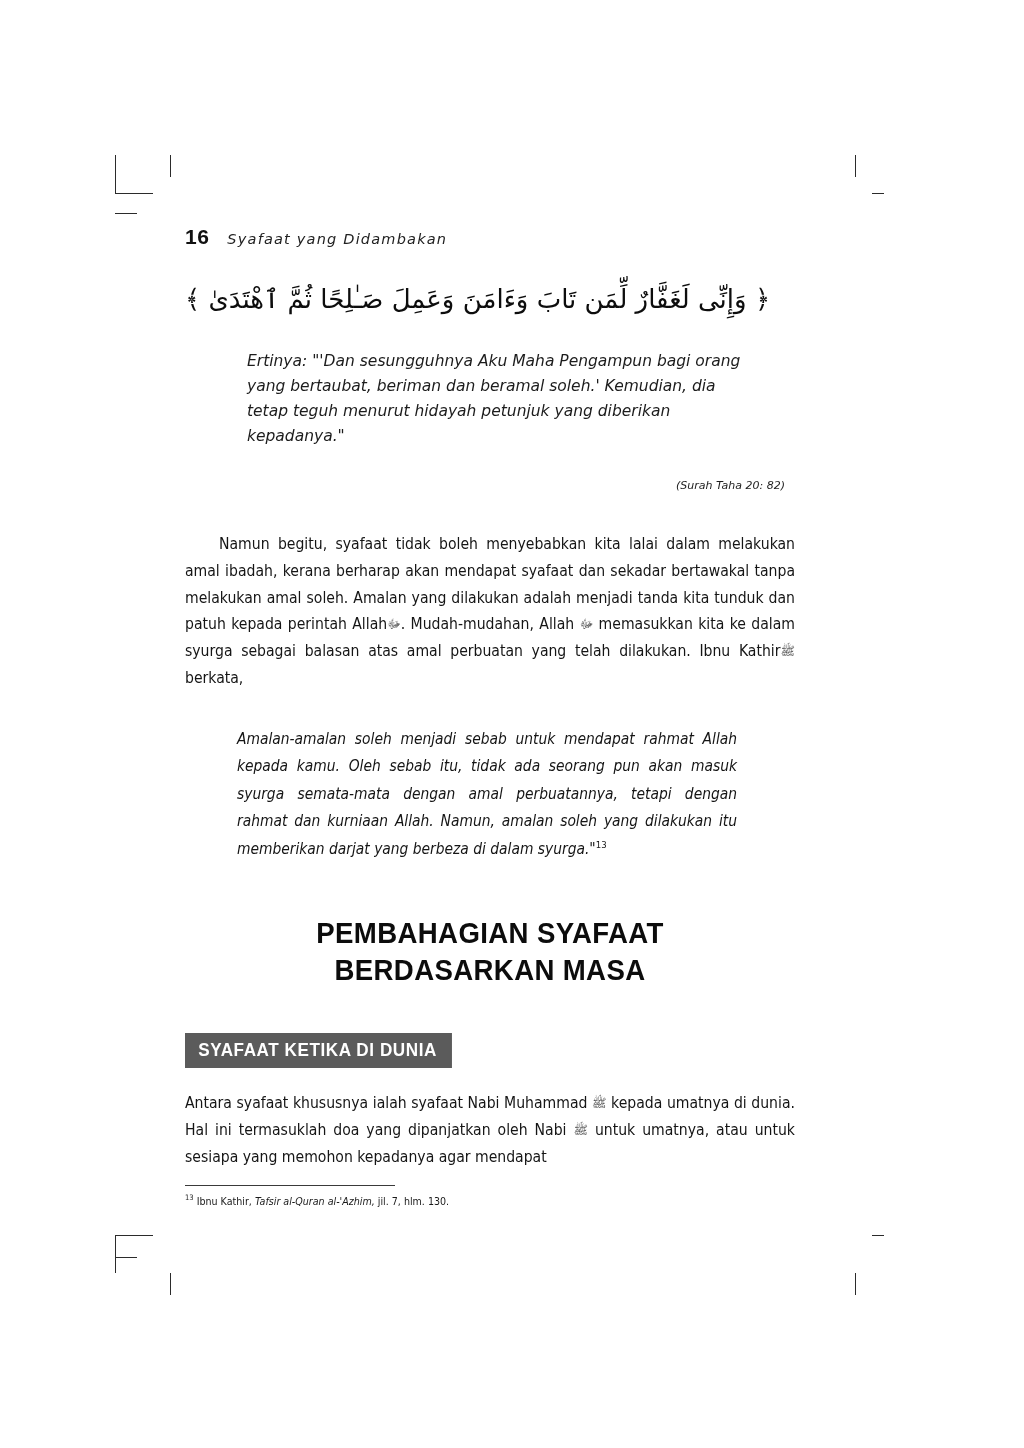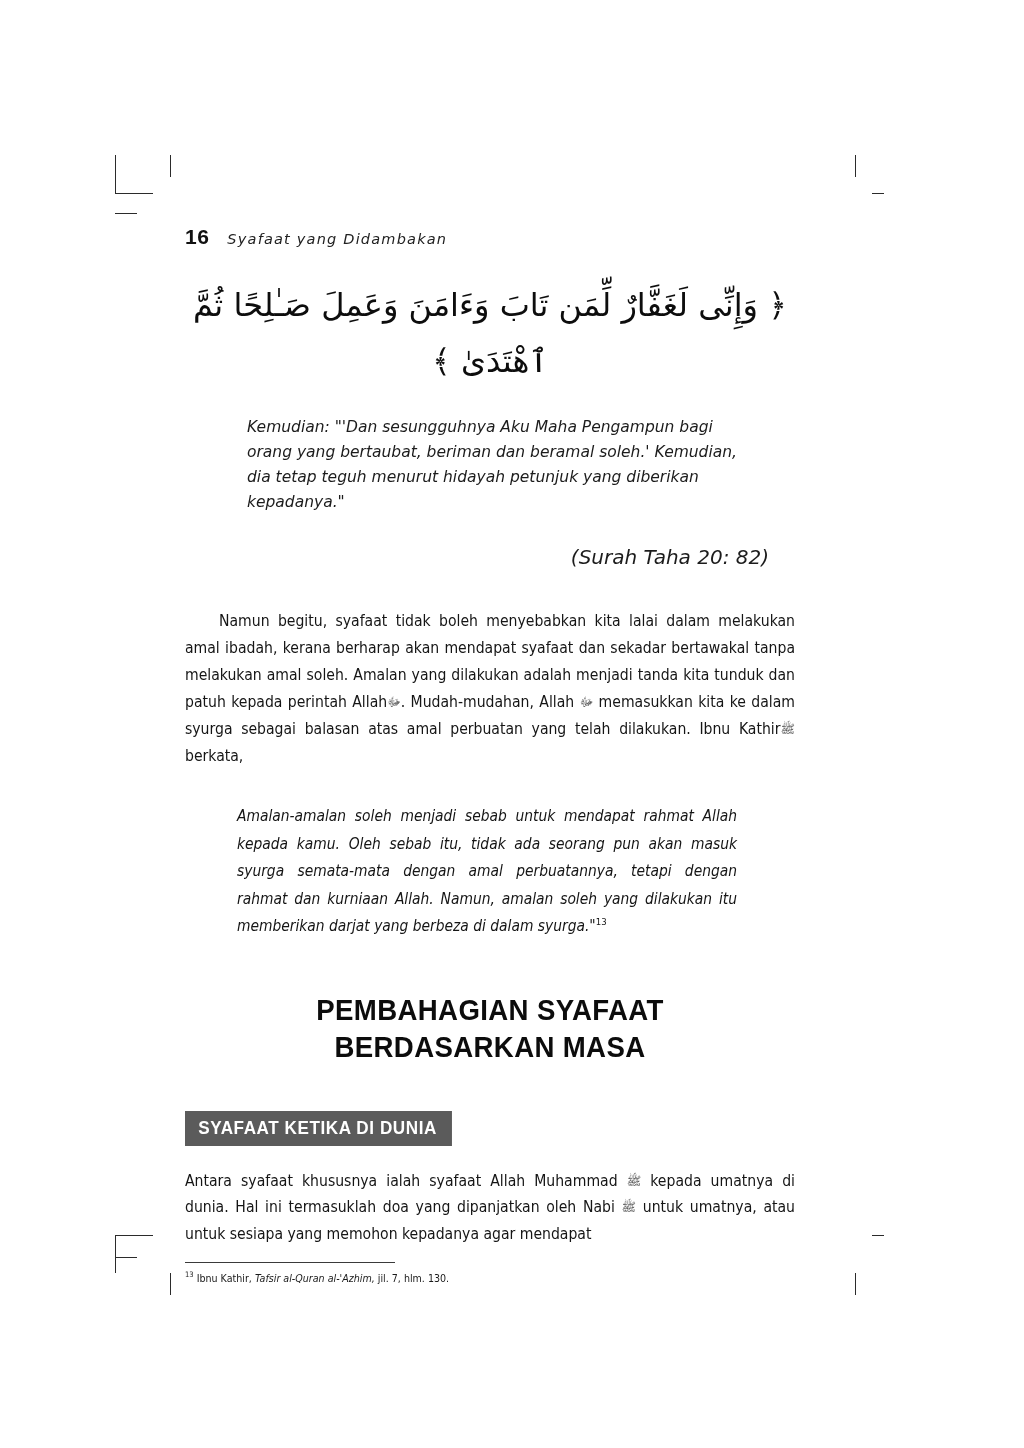--- a/index.html
+++ b/index.html
@@ -52,23 +52,23 @@
   .running-title {
     font-family: "DejaVu Sans", sans-serif;
     font-size: 14.5px;
     font-style: italic;
     letter-spacing: 1.2px;
     color: #222;
   }
 
   .arabic {
     direction: rtl;
-    text-align: center;
-    font-family: "DejaVu Sans", sans-serif;
-    font-size: 32px;
+    text-align: left;
+    font-family: "DejaVu Sans", sans-serif;
+    font-size: 26px;
     line-height: 1.75;
     margin: 28px 0 26px 0;
     color: #0d0d0d;
     letter-spacing: 0px;
   }
 
   .translation {
     font-family: "DejaVu Sans", sans-serif;
     font-style: italic;
     font-size: 15.5px;
@@ -77,24 +77,24 @@
     margin: 0 0 0 62px;
     width: 500px;
   }
   .translation .lead {
     font-style: italic;
   }
 
   .source-ref {
     font-family: "DejaVu Sans", sans-serif;
     font-style: italic;
-    font-size: 20px;
+    font-size: 11px;
     text-align: right;
     margin-top: 30px;
-    margin-right: 26px;
+    margin-right: 10px;
     color: #1c1c1c;
   }
 
   .body-par {
     font-family: "DejaVu Sans Condensed", "DejaVu Sans", sans-serif;
     font-size: 15.6px;
     line-height: 1.72;
     text-align: justify;
     margin-top: 39px;
     color: #151515;
@@ -212,21 +212,21 @@
   <div class="content">
 
     <div class="header-line">
       <span class="folio">16</span>
       <span class="running-title">Syafaat yang Didambakan</span>
     </div>
 
     <div class="arabic">﴿ وَإِنِّى لَغَفَّارٌ لِّمَن تَابَ وَءَامَنَ وَعَمِلَ صَـٰلِحًا ثُمَّ ٱهْتَدَىٰ ﴾</div>
 
     <div class="translation">
-      <span class="lead">Kemudian:</span>
+      <span class="lead">Ertinya:</span>
       <span>"'Dan sesungguhnya Aku Maha Pengampun bagi orang yang bertaubat, beriman dan beramal soleh.' Kemudian, dia tetap teguh menurut hidayah petunjuk yang diberikan kepadanya."</span>
     </div>
 
     <div class="source-ref">(Surah Taha 20: 82)</div>
 
     <div class="body-par">
       <span class="indent"></span><span>Namun begitu, syafaat tidak boleh menyebabkan kita lalai dalam melakukan amal ibadah, kerana berharap akan mendapat syafaat dan sekadar bertawakal tanpa melakukan amal soleh. Amalan yang dilakukan adalah menjadi tanda kita tunduk dan patuh kepada perintah Allah</span><span class="sym">ﷻ</span><span>. Mudah-mudahan, Allah</span> <span class="sym">ﷻ</span> <span>memasukkan kita ke dalam syurga sebagai balasan atas amal perbuatan yang telah dilakukan. Ibnu Kathir</span><span class="sym">ﷺ</span> <span>berkata,</span>
     </div>
 
     <div class="quote-block">
@@ -234,21 +234,21 @@
     </div>
 
     <div class="section-title">
       <div>PEMBAHAGIAN SYAFAAT</div>
       <div>BERDASARKAN MASA</div>
     </div>
 
     <div class="subhead">SYAFAAT KETIKA DI DUNIA</div>
 
     <div class="after-sub">
-      <span>Antara syafaat khususnya ialah syafaat Allah Muhammad</span> <span class="sym">ﷺ</span> <span>kepada umatnya di dunia. Hal ini termasuklah doa yang dipanjatkan oleh Nabi</span> <span class="sym">ﷺ</span> <span>untuk umatnya, atau untuk sesiapa yang memohon kepadanya agar mendapat</span>
+      <span>Antara syafaat khususnya ialah syafaat Nabi Muhammad</span> <span class="sym">ﷺ</span> <span>kepada umatnya di dunia. Hal ini termasuklah doa yang dipanjatkan oleh Nabi</span> <span class="sym">ﷺ</span> <span>untuk umatnya, atau untuk sesiapa yang memohon kepadanya agar mendapat</span>
     </div>
 
     <div class="footnote-rule"></div>
 
     <div class="footnote">
       <sup>13</sup> <span>Ibnu Kathir,</span> <i>Tafsir al-Quran al-'Azhim,</i> <span>jil. 7, hlm. 130.</span>
     </div>
 
   </div>
 </div>

